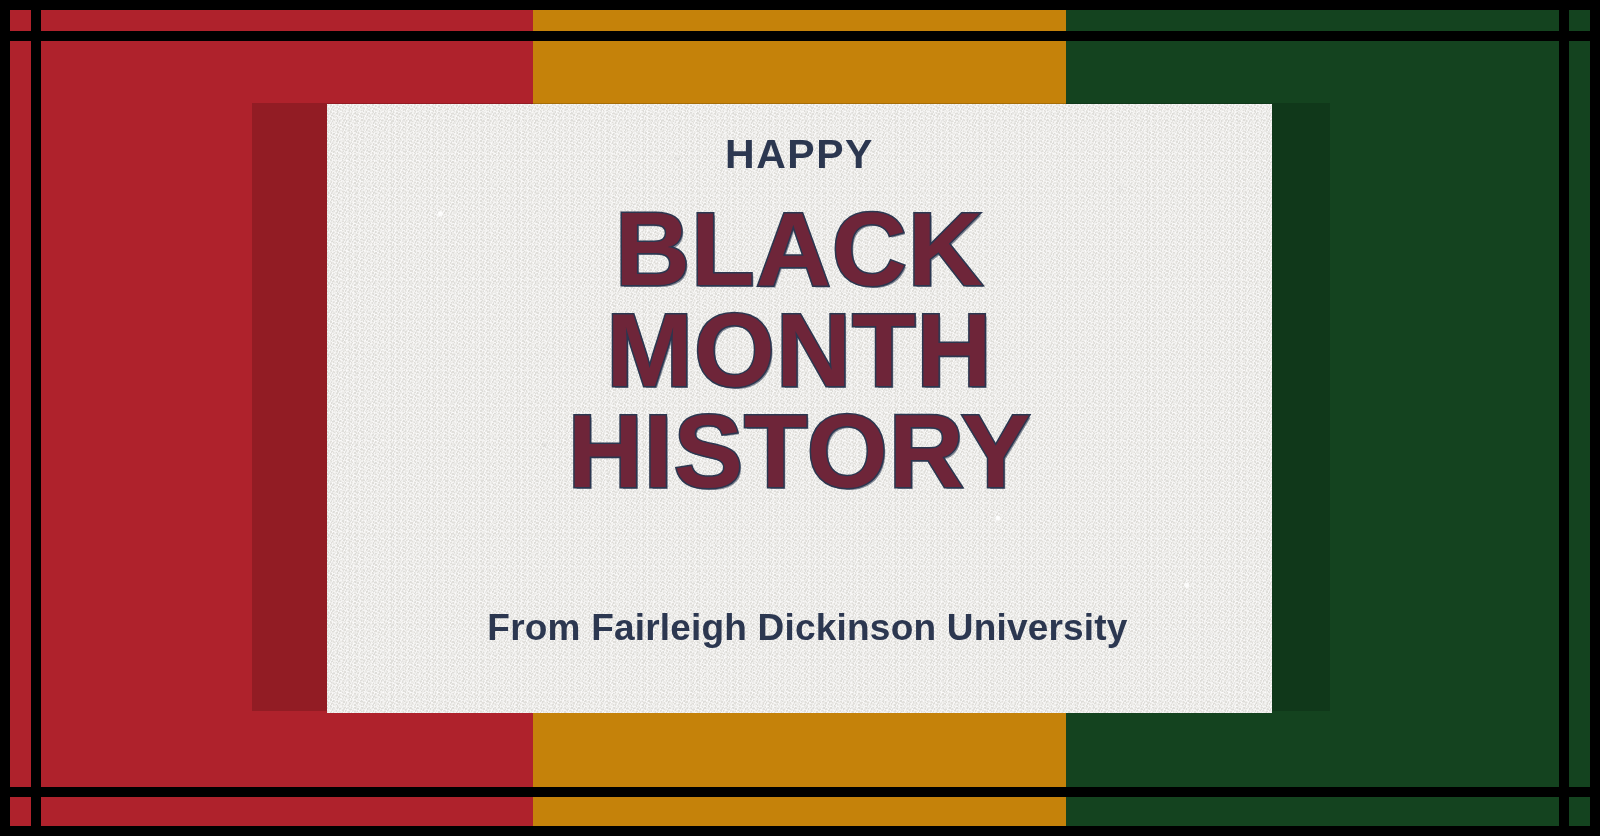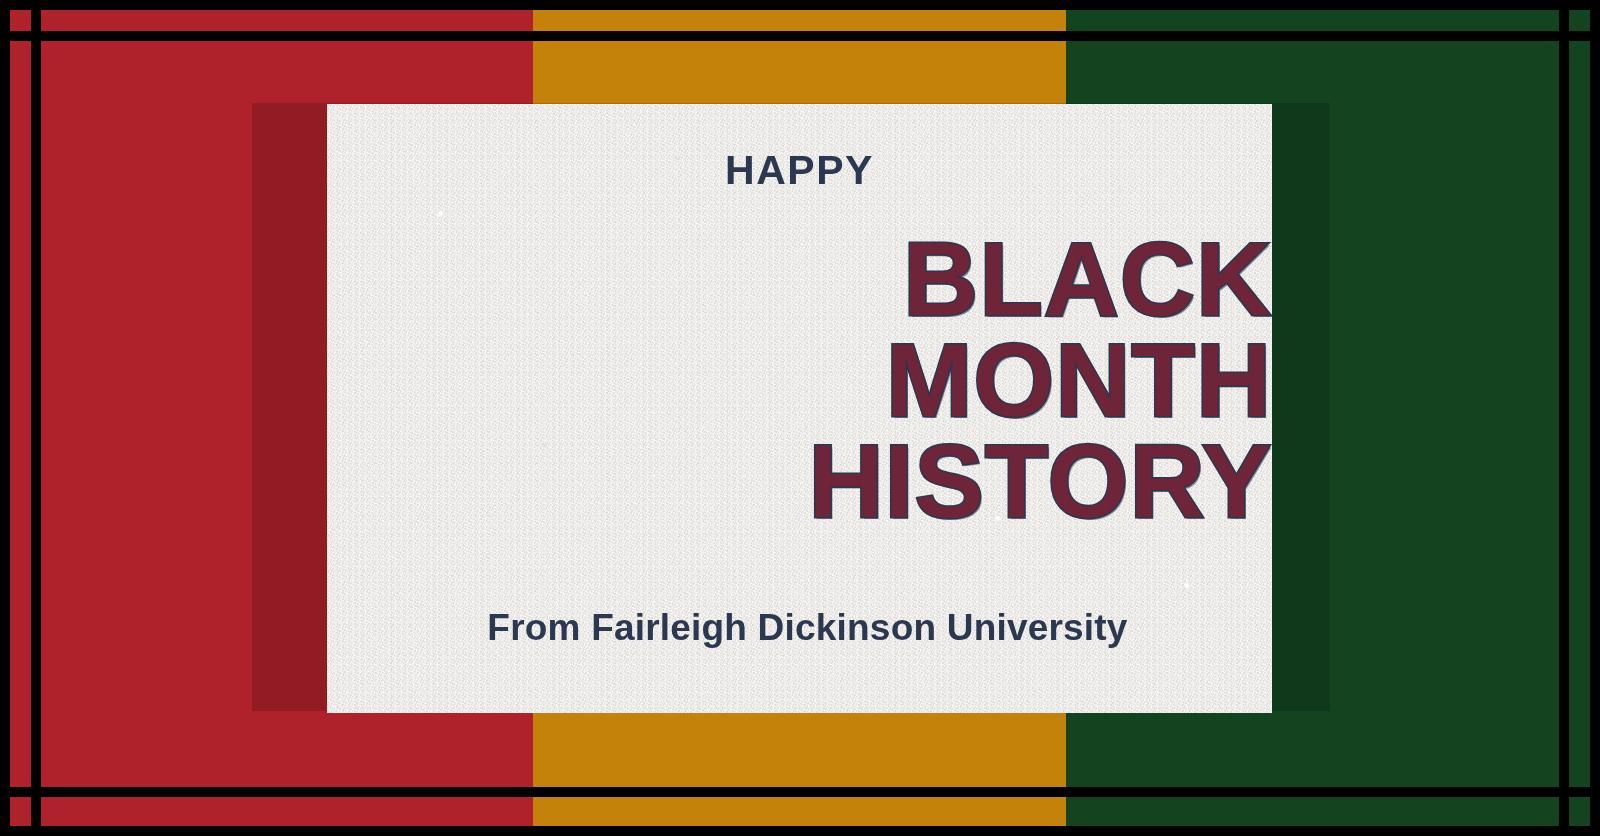--- a/index.html
+++ b/index.html
@@ -90,37 +90,37 @@
          rgba(255,255,255,0.35) 2px, rgba(255,255,255,0.35) 4px);
     background-size:
       100% 100%, 100% 100%, 100% 100%, 100% 100%,
       100% 100%, 100% 100%, 100% 100%, 100% 100%,
       7px 7px, 9px 9px, 6px 6px;
     display: flex;
     flex-direction: column;
     align-items: center;
     justify-content: flex-start;
     box-sizing: border-box;
-    padding-top: 46px;
+    padding-top: 30px;
   }
 
   
   .eyebrow {
     font-size: 41px;
     font-weight: 700;
     letter-spacing: 1.5px;
     color: #2C3750;
     line-height: 1;
     margin: 0;
     text-align: center;
   }
 
   .title-block {
-    margin-top: 38px;
-    text-align: right;
+    margin-top: 24px;
+    text-align: center;
     width: 100%;
   }
   .title-line {
     display: block;
     font-size: 104px;
     font-weight: 900;
     line-height: 0.97;
     letter-spacing: 1px;
     color: #6E2539;
     margin: 0;

